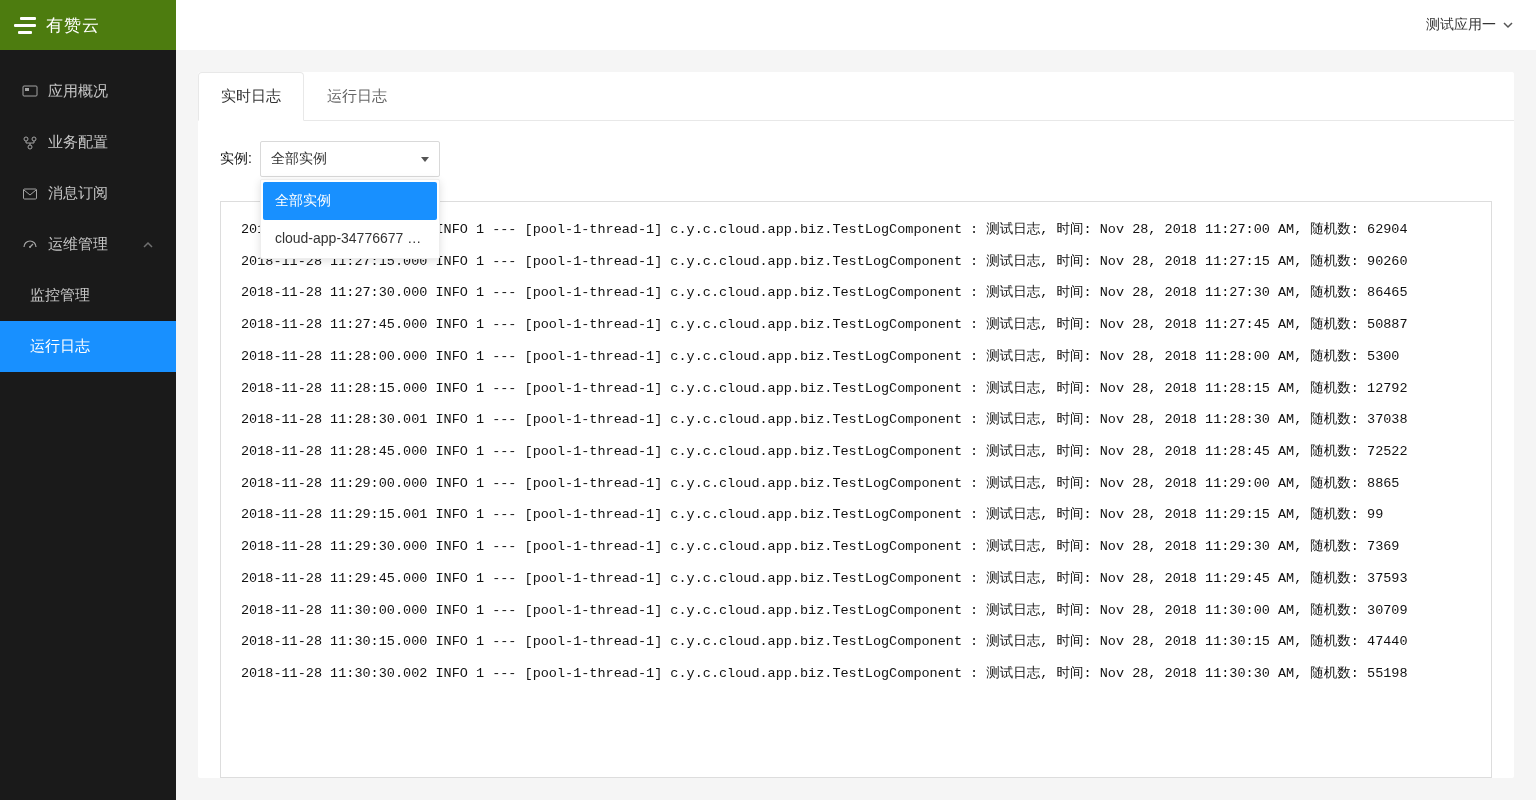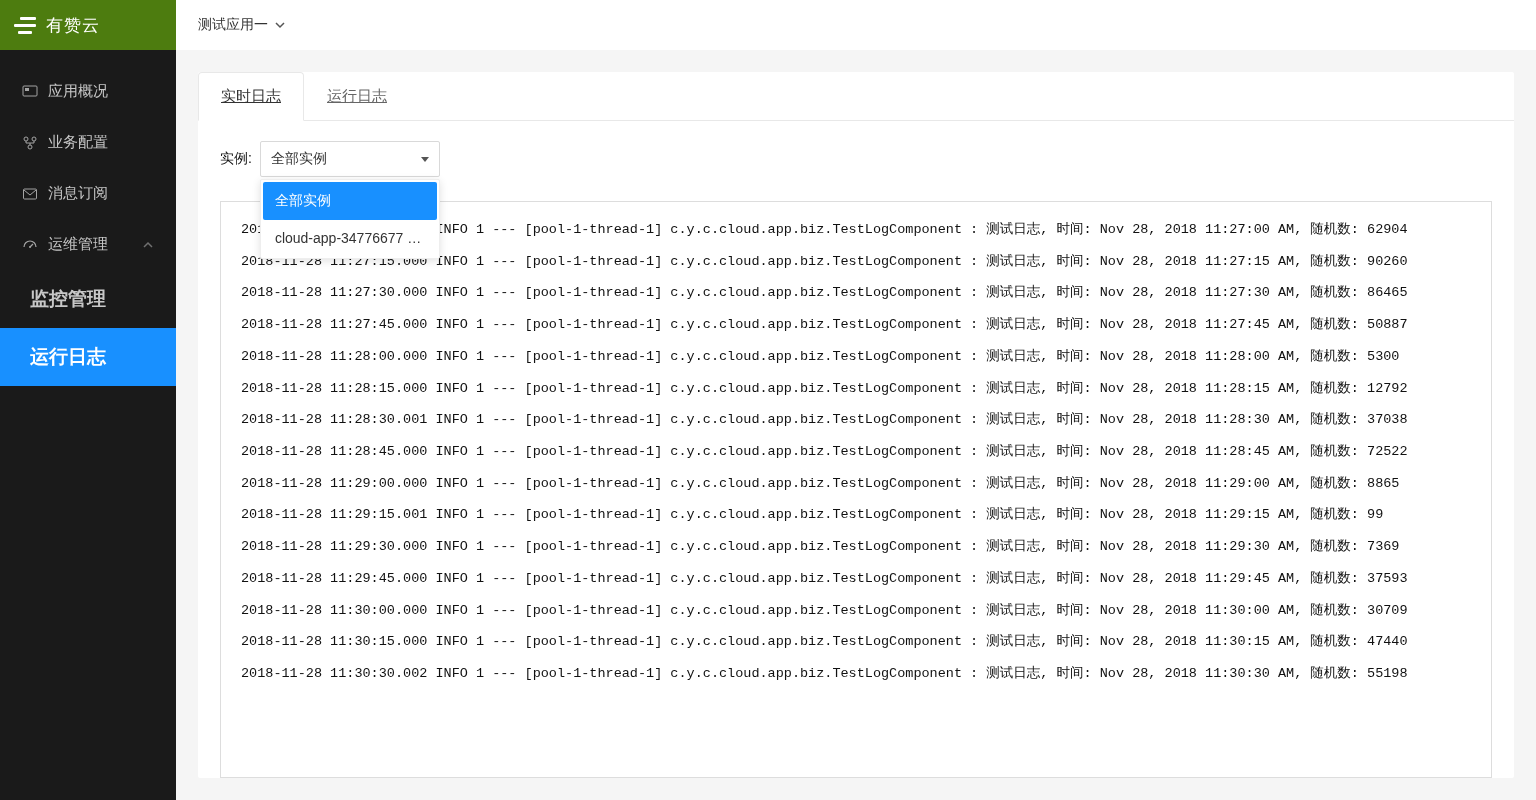--- a/index.html
+++ b/index.html
@@ -12,33 +12,33 @@
 .brand-icon { width: 24px; height: 20px; position: relative; }
 .brand-icon::before, .brand-icon::after { content: ""; position: absolute; background: #fff; height: 3px; border-radius: 1px; }
 .brand-icon::before { top: 2px; left: 6px; width: 16px; }
 .brand-icon::after { top: 9px; left: 0; width: 22px; }
 .brand-icon span { position: absolute; top: 16px; left: 4px; width: 14px; height: 3px; background: #fff; border-radius: 1px; }
 .brand-text { font-size: 17px; font-weight: 500; letter-spacing: 1px; }
 .nav { padding-top: 16px; }
 .nav-item { display: flex; align-items: center; padding: 16px 22px; cursor: pointer; position: relative; gap: 10px; color: #c7c7c7; font-size: 15px; }
 .nav-icon { width: 16px; height: 16px; display: inline-flex; align-items: center; justify-content: center; opacity: 0.8; font-size: 14px; }
 .nav-caret { margin-left: auto; width: 12px; height: 12px; opacity: 0.6; }
-.subnav-item { padding: 16px 14px 16px 30px; cursor: pointer; font-size: 19px; color: #c7c7c7; font-weight: bold; }
+.subnav-item { padding: 16px 14px 16px 30px; cursor: pointer; font-size: 15px; color: #c7c7c7; }
 .subnav-item.active { background: #1890ff; color: #fff; }
 
 
 .main { flex: 1; display: flex; flex-direction: column; background: #f5f5f5; min-width: 0; }
-.topbar { height: 50px; background: #fff; display: flex; align-items: center; justify-content: flex-start; padding: 0 22px; gap: 8px; }
+.topbar { height: 50px; background: #fff; display: flex; align-items: center; justify-content: flex-end; padding: 0 22px; gap: 8px; }
 .app-select { font-size: 14px; color: #333; cursor: pointer; display: flex; align-items: center; gap: 6px; }
 
 
 .content { padding: 22px; flex: 1; min-height: 0; display: flex; flex-direction: column; }
 .card { background: #fff; border-radius: 2px; flex: 1; display: flex; flex-direction: column; min-height: 0; }
 .tabs { display: flex; border-bottom: 1px solid #e8e8e8; padding-left: 0; }
-.tab { padding: 14px 22px; cursor: pointer; color: #666; font-size: 15px; border-bottom: 2px solid transparent; margin-bottom: -1px; border: 1px solid transparent; text-decoration: underline; }
+.tab { padding: 14px 22px; cursor: pointer; color: #666; font-size: 15px; border-bottom: 2px solid transparent; margin-bottom: -1px; border: 1px solid transparent; }
 .tab.active { color: #333; font-weight: 500; border: 1px solid #e8e8e8; border-bottom-color: #fff; border-radius: 4px 4px 0 0; background: #fff; }
 .tab-body { padding: 20px 22px 0 22px; flex: 1; display: flex; flex-direction: column; min-height: 0; }
 
 
 .filter-row { display: flex; align-items: center; gap: 8px; margin-bottom: 24px; position: relative; }
 .filter-label { font-size: 14px; color: #111; font-weight: 500; }
 .select { position: relative; width: 180px; }
 .select-box { height: 36px; border: 1px solid #d9d9d9; border-radius: 2px; display: flex; align-items: center; padding: 0 10px; cursor: pointer; background: #fff; justify-content: space-between; font-size: 14px; }
 .select-caret { width: 0; height: 0; border-left: 4px solid transparent; border-right: 4px solid transparent; border-top: 5px solid #555; }
 .dropdown { position: absolute; top: 38px; left: 0; width: 100%; background: #fff; border: 1px solid #eee; border-radius: 2px; box-shadow: 0 2px 8px rgba(0,0,0,0.12); z-index: 10; padding: 2px; }

